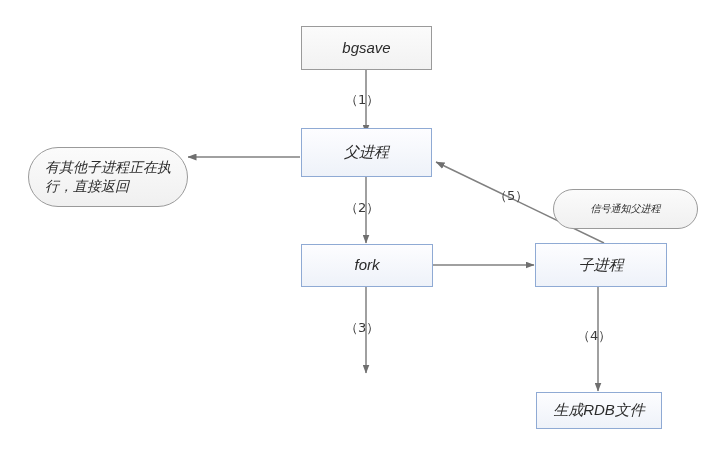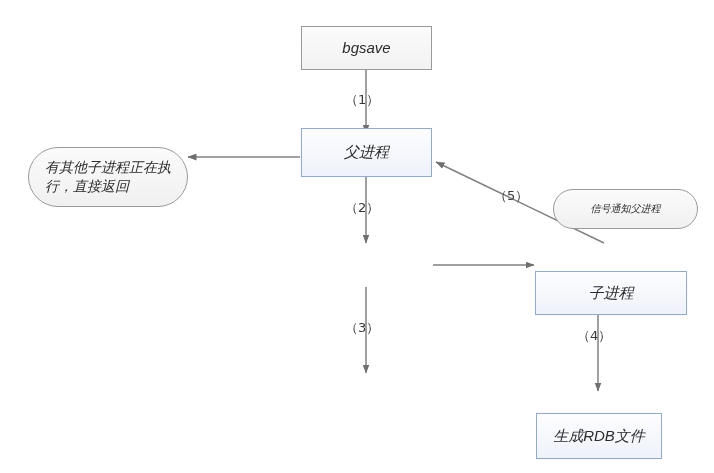--- a/index.html
+++ b/index.html
@@ -109,27 +109,30 @@
 
   <div class="node pill" style="left:28px; top:127px; width:160px; height:60px; font-size:14px;margin-top:20px;">
     <span class="node-label" style="white-space:pre-line;">有其他子进程正在执
 行，直接返回</span>
   </div>
 
   <div class="node pill" style="left:553px; top:161px; width:145px; height:40px; font-size:10px;margin-top:28px;">
     <span class="node-label">信号通知父进程</span>
   </div>
 
+  <div class="node rect-blue" style="left:301px; top:244px; width:132px; height:43px;">
+    <span class="node-label">fork</span>
+  </div>
 
-  <div class="node rect-blue" style="left:535px; top:243px; width:152px; height:44px;margin-top:28px;">
+  <div class="node rect-blue" style="left:535px; top:243px; width:132px; height:44px;">
     <span class="node-label">子进程</span>
   </div>
 
 
-  <div class="node rect-blue" style="left:536px; top:392px; width:126px; height:46px;margin-top:21px;">
+  <div class="node rect-blue" style="left:536px; top:392px; width:126px; height:37px;">
     <span class="node-label">生成RDB文件</span>
   </div>
 
   <div class="edge-label" style="left:345px; top:91px;">（1）</div>
 
   <div class="edge-label" style="left:345px; top:199px;">（2）</div>
 
   <div class="edge-label" style="left:345px; top:319px;">（3）</div>
 
   <div class="edge-label" style="left:577px; top:327px;">（4）</div>

